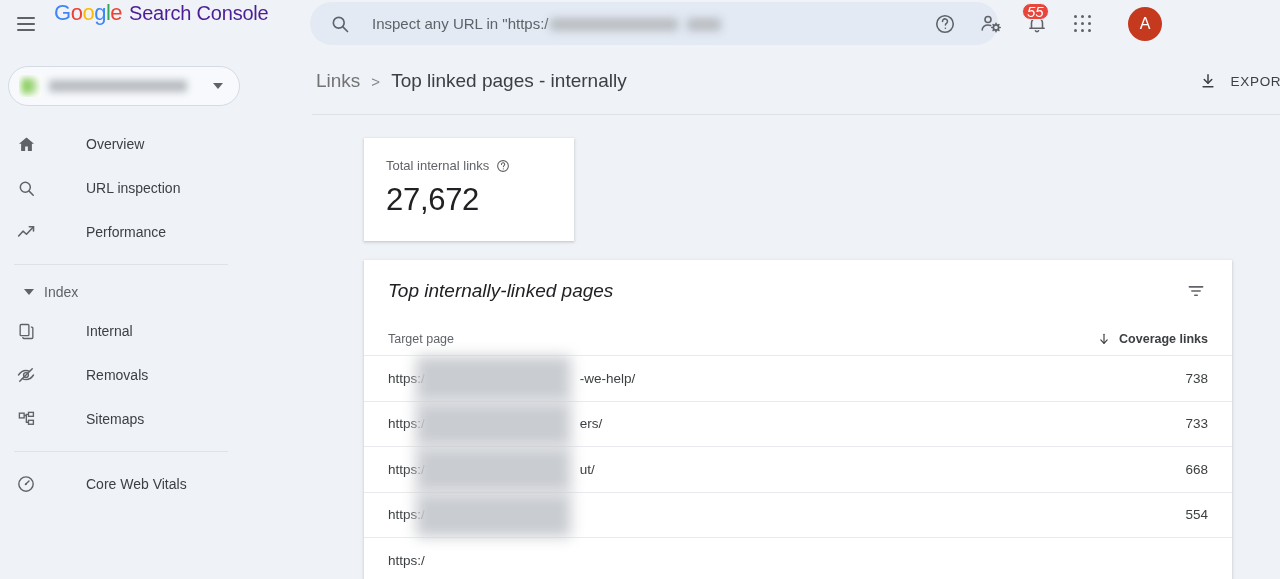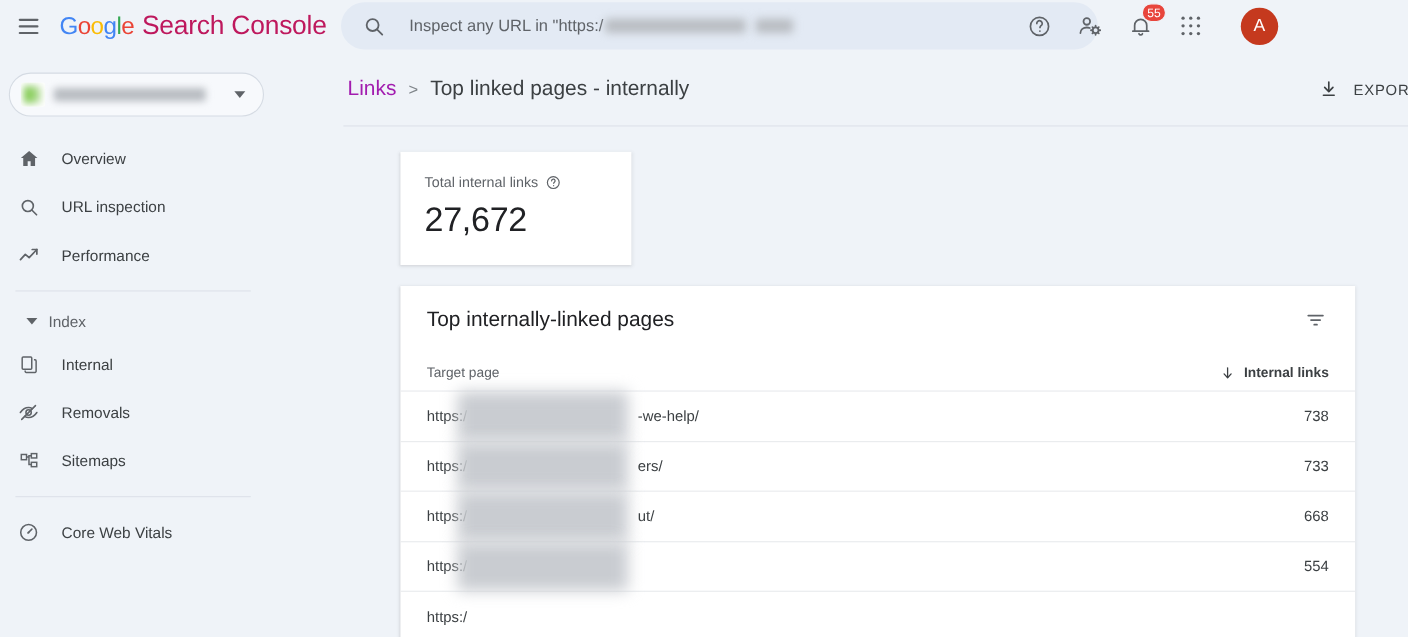--- a/index.html
+++ b/index.html
@@ -9,21 +9,21 @@
     background: #eff3f8;
     font-family: "Liberation Sans", sans-serif;
     -webkit-font-smoothing: antialiased;
   }
 
   
   .topbar {
     position: absolute; top: 0; left: 0;
     width: 1152px; height: 48px;
     background: #eff3f8;
-    display: flex; align-items: center;
+    display: flex; align-items: flex-start;
   }
   .hamburger {
     width: 48px; height: 48px;
     display: flex; flex-direction: column;
     justify-content: center; align-items: center;
     gap: 4px; cursor: pointer;
     margin-left: 2px;
   }
   .hamburger span {
     display: block; width: 18px; height: 2px;
@@ -32,21 +32,21 @@
   .brand {
     display: flex; align-items: baseline;
     margin-left: 4px;
     font-size: 22px; letter-spacing: -0.2px;
     white-space: nowrap;
   }
   .g-logo { font-size: 22px; font-weight: 400; letter-spacing: -0.5px; }
   .g-logo i { font-style: normal; }
   .g-b { color: #4285f4; } .g-r { color: #ea4335; }
   .g-y { color: #fbbc05; } .g-g { color: #34a853; }
-  .brand-rest { color: #be185d; margin-left: 7px; font-size: 24px; font-weight: 400; }
+  .brand-rest { color: #4c1d95; margin-left: 7px; font-size: 20px; font-weight: 400; }
 
   .searchbox {
     position: absolute; left: 310px; top: 2px;
     width: 688px; height: 43px;
     background: #e3eaf4; border-radius: 22px;
     display: flex; align-items: center;
     cursor: text;
   }
   .searchbox .sicon { margin-left: 20px; display: flex; }
   .search-text {
@@ -70,27 +70,28 @@
   .topright {
     position: absolute; right: 0; top: 0; height: 48px;
     display: flex; align-items: center;
   }
   .ticon {
     width: 46px; height: 46px; display: flex;
     align-items: center; justify-content: center;
     cursor: pointer; position: relative;
   }
   .badge {
-    position: absolute; top: 2px; left: 24px;
+    position: absolute; top: 2px; left: 8px;
     min-width: 21px; height: 17px;
     background: #e8453c; color: #fff;
-    border-radius: 9px; font-size: 11px;
+    border-radius: 9px; font-size: 15px;
     display: flex; align-items: center; justify-content: center;
     padding: 0 4px; font-weight: 500;
     border: 1.5px solid #eff3f8;
+    font-style: italic;
   }
   .apps-grid {
     width: 18px; height: 18px;
     display: grid; grid-template-columns: repeat(3,1fr);
     grid-template-rows: repeat(3,1fr); gap: 2.5px;
   }
   .apps-grid i {
     background: #5f6368; border-radius: 50%;
     width: 3.3px; height: 3.3px;
   }
@@ -136,21 +137,21 @@
     width: 0; height: 0;
     border-left: 5px solid transparent;
     border-right: 5px solid transparent;
     border-top: 6px solid #5f6368;
   }
 
   .navlist { margin-top: 16px; }
   .navitem {
     height: 44px; display: flex; align-items: center;
     padding-left: 14px; cursor: pointer;
-    color: #3c4043; font-size: 14px;
+    color: #3c4043; font-size: 14px; gap: 30px;
   }
   .navicon {
     width: 24px; height: 24px; display: flex;
     align-items: center; justify-content: center;
     margin-right: 18px; flex: 0 0 24px;
   }
   .navlabel { white-space: nowrap; }
 
   .nav-divider {
     height: 1px; background: #dde2e9;
@@ -176,21 +177,21 @@
   }
   .pagehead {
     height: 66px; display: flex; align-items: center;
     position: relative;
   }
   .breadcrumb {
     display: flex; align-items: baseline;
     margin-left: 4px;
   }
   .bc-link {
-    color: #a21caf; font-size: 19px; cursor: pointer;
+    color: #737373; font-size: 19px; cursor: pointer;
   }
   .bc-sep {
     color: #80868b; font-size: 15px; margin: 0 11px;
   }
   .bc-current {
     color: #3c4043; font-size: 19px;
   }
   .export-btn {
     position: absolute; right: -10px;
     display: flex; align-items: center;
@@ -225,20 +226,21 @@
   }
 
   .table-card {
     position: absolute; left: 52px; top: 212px;
     width: 868px; height: 330px;
     overflow: hidden;
   }
   .table-title-row {
     height: 62px; display: flex; align-items: center;
     padding: 0 24px 0 24px;
+    font-style: italic;
   }
   .table-title {
     color: #202124; font-size: 19px;
   }
   .filter-btn {
     margin-left: auto; cursor: pointer;
     width: 24px; height: 24px;
     display: flex; align-items: center; justify-content: center;
   }
   .thead {
@@ -489,21 +491,21 @@
 
     <div class="thead">
       <span class="th-target">Target page</span>
       <span class="th-links">
         <span class="sort-arrow">
           <svg width="14" height="14" viewBox="0 0 24 24" fill="none" stroke="#3c4043" stroke-width="2" stroke-linecap="round" stroke-linejoin="round">
             <line x1="12" y1="4" x2="12" y2="19"></line>
               <polyline points="6.5,13.5 12,19.5 17.5,13.5"></polyline>
           </svg>
         </span>
-        <span>Internal links</span>
+        <span>Coverage links</span>
       </span>
     </div>
 
     <div class="trow">
       <span class="cell-url">
         <span>https:/</span>
         <span style="width:155px;display:inline-block"></span>
         <span class="url-tail">-we-help/</span>
       </span>
       <span class="cell-count">738</span>

